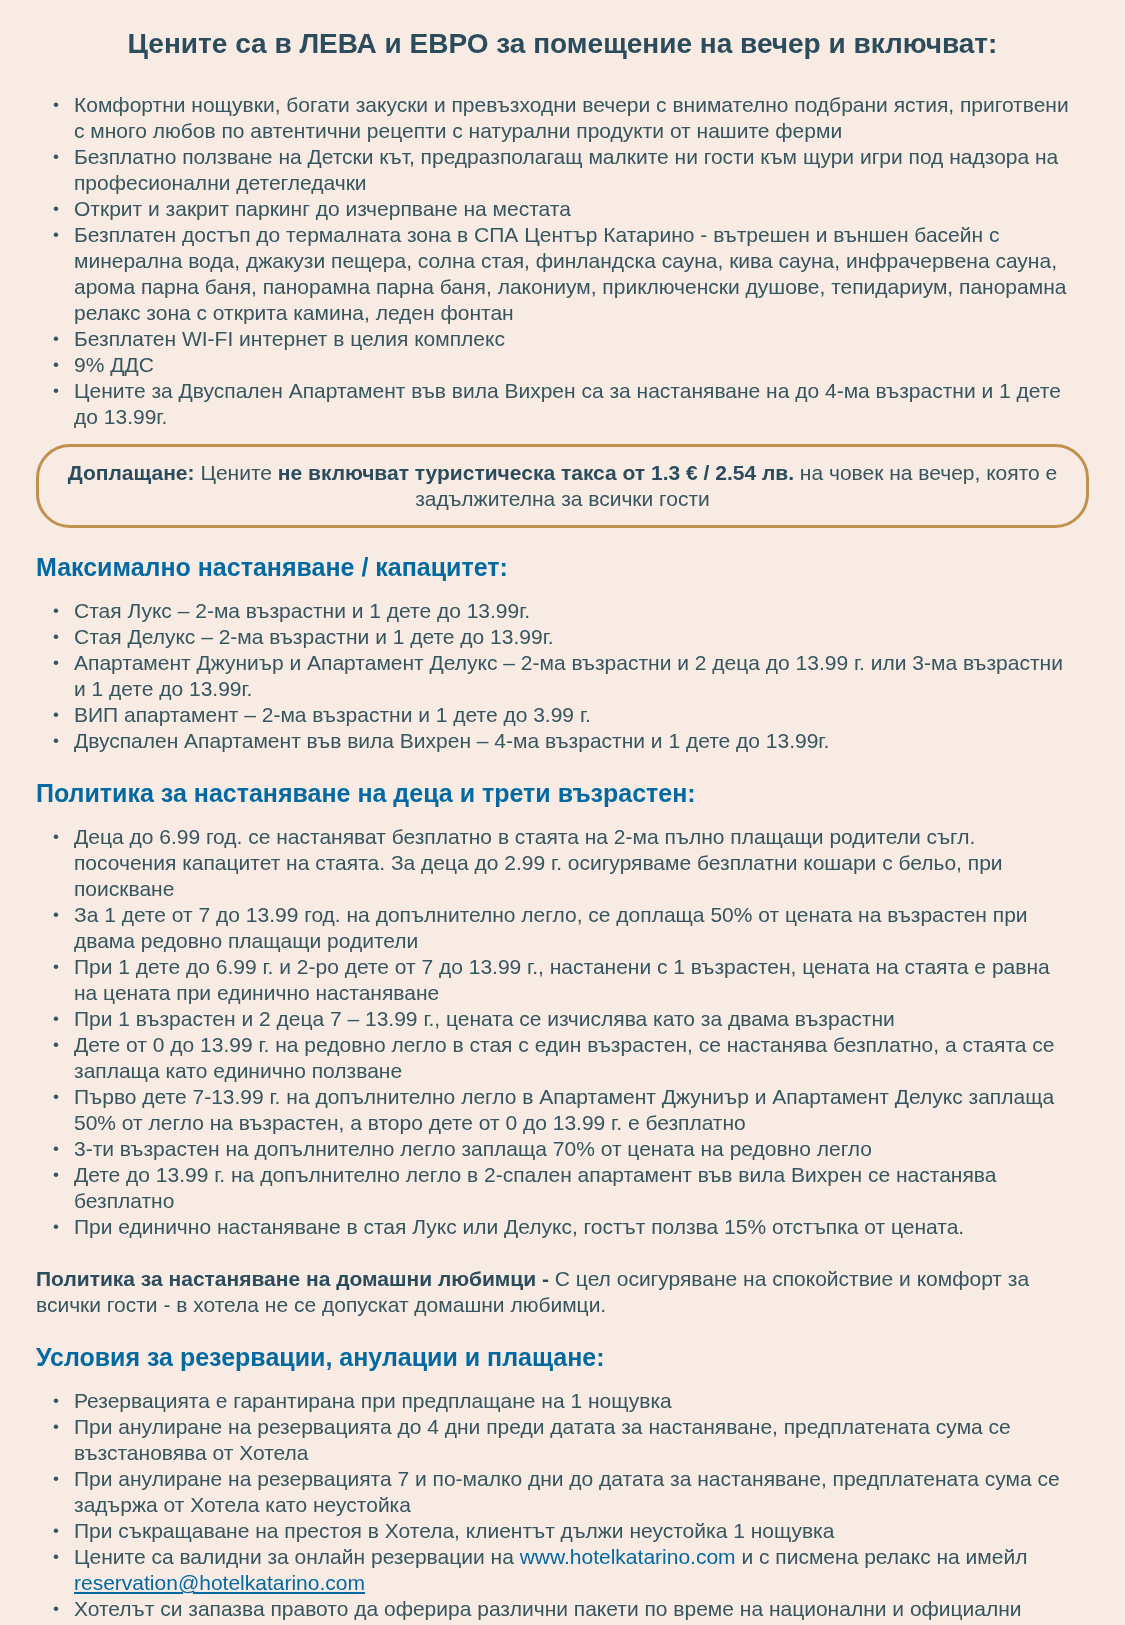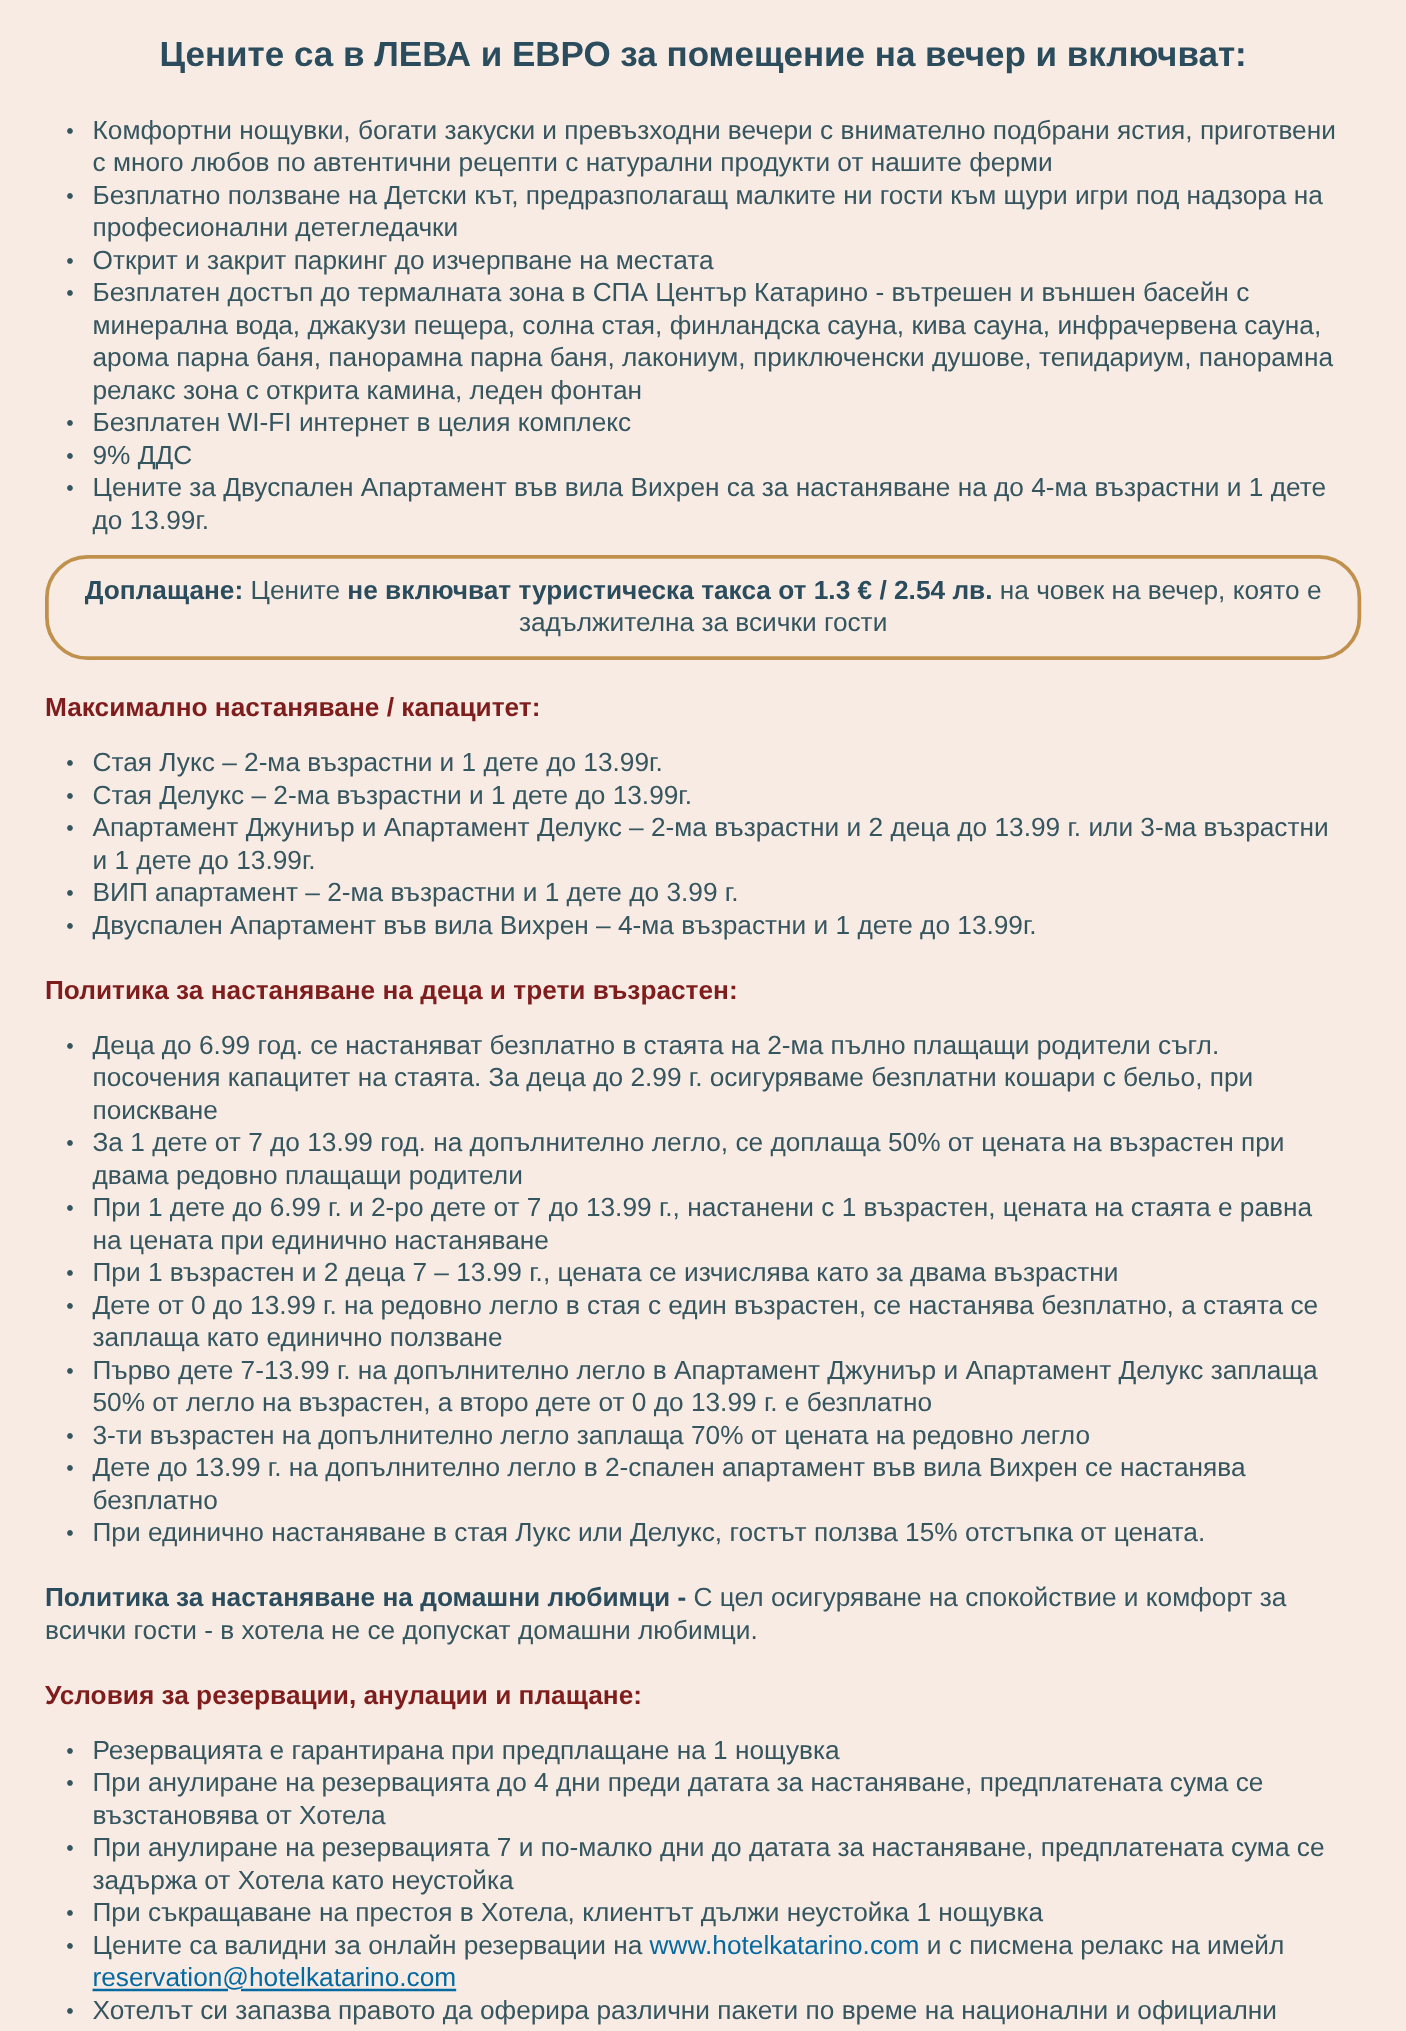--- a/index.html
+++ b/index.html
@@ -44,24 +44,24 @@
     margin: 14px 0 22px 0;
     border: 3px solid #c0914d;
     border-radius: 34px;
     padding: 13px 26px;
     text-align: center;
   }
   .surcharge-box p { margin: 0; }
   strong, .bold { font-weight: 700; color: #2a4c5c; }
   .section-heading {
     margin: 26px 0 18px 0;
-    font-size: 21px;
+    font-size: 25px;
     line-height: 26px;
     font-weight: 700;
-    color: #7f1d1d;
+    color: #0369a1;
   }
   .pets-paragraph { margin: 26px 0; }
   .link {
     color: #0369a1;
     text-decoration: none;
     cursor: pointer;
   }
   .link.underlined { text-decoration: underline; }
 </style>
 </head>

